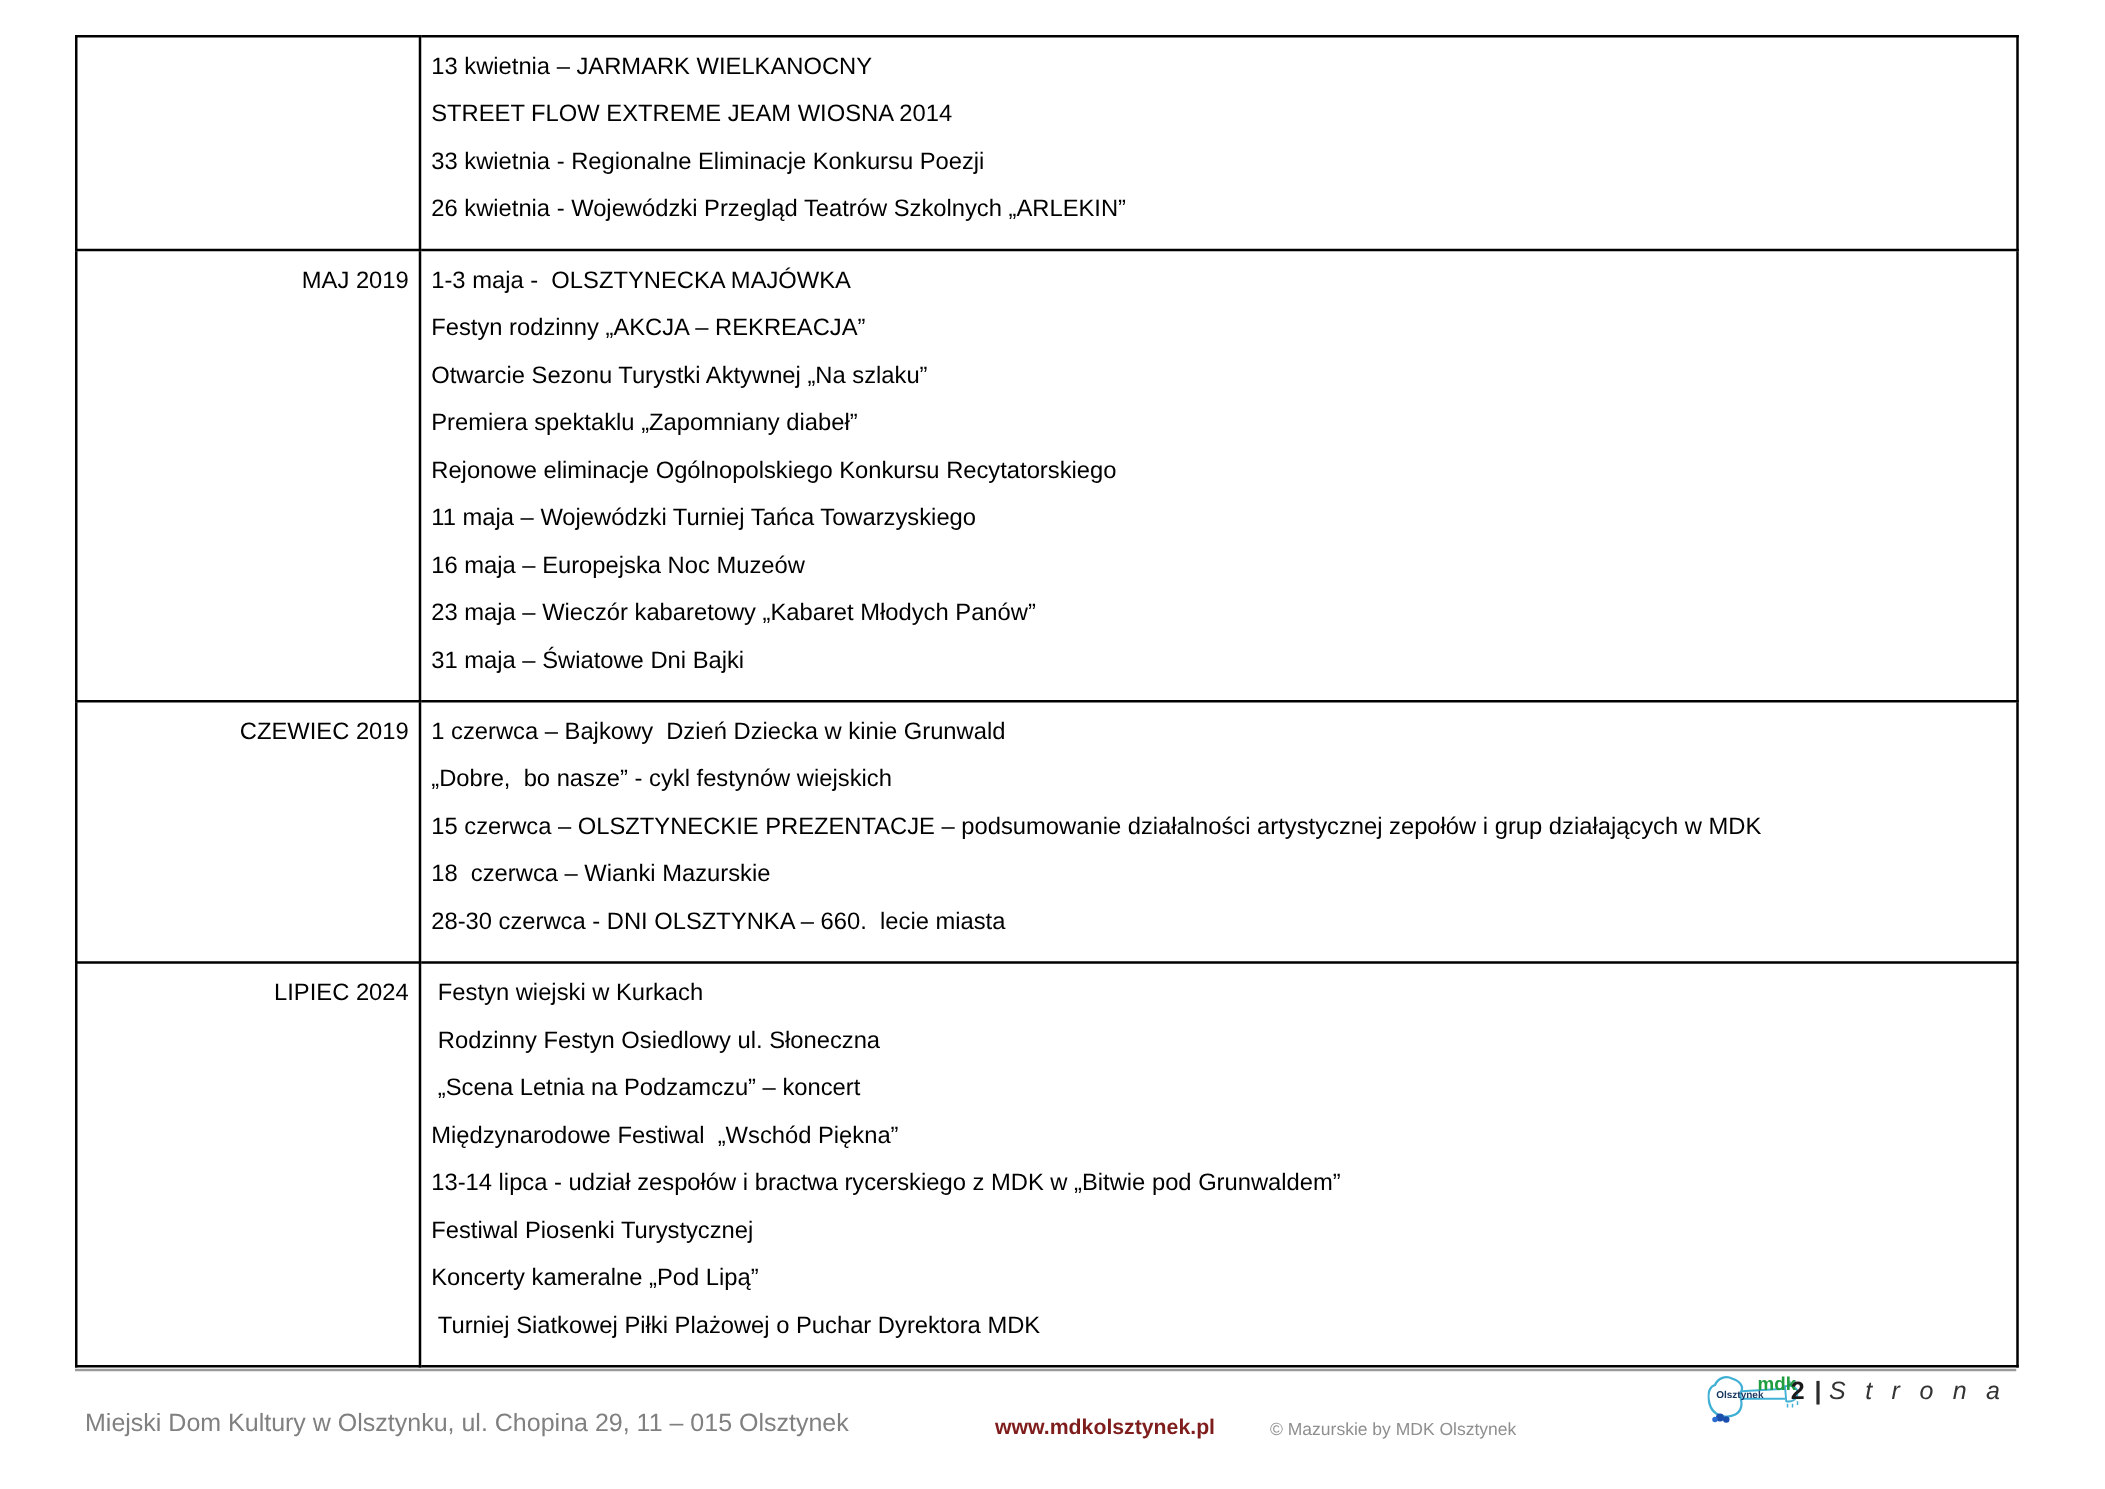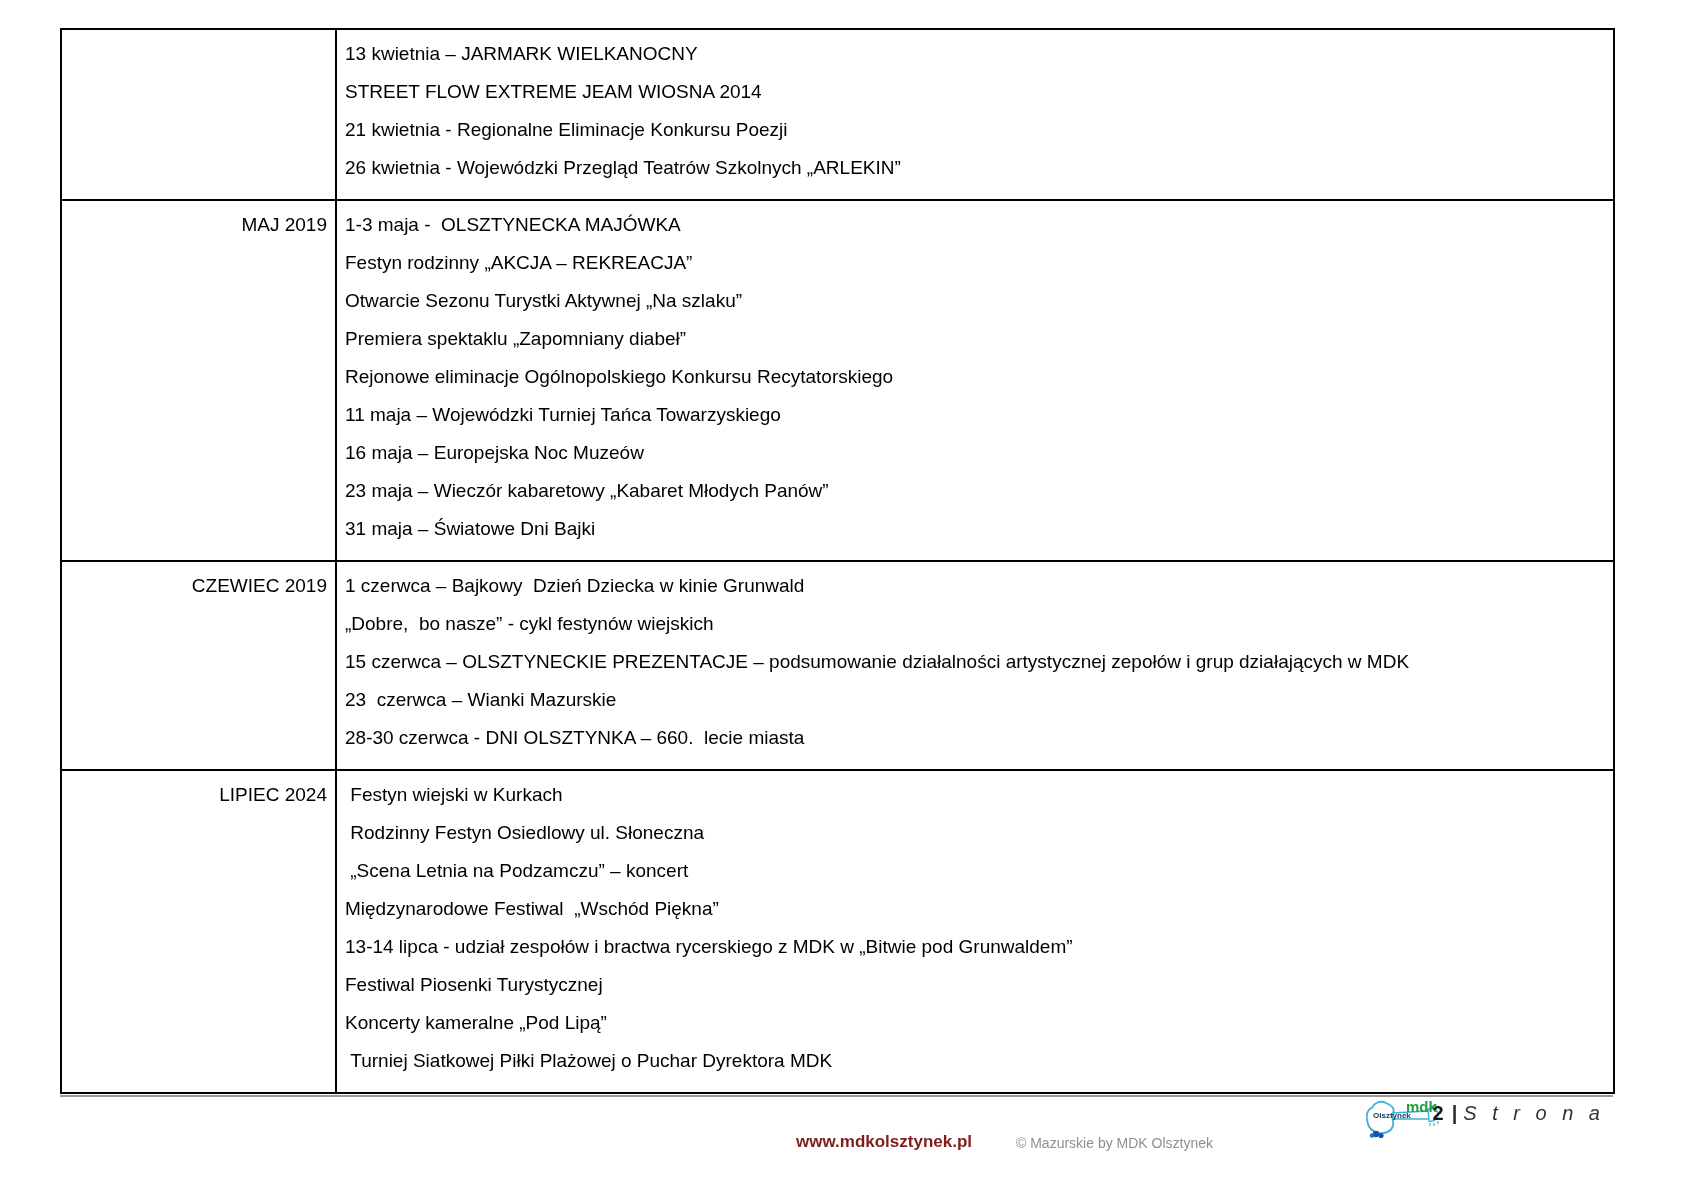--- a/index.html
+++ b/index.html
@@ -99,21 +99,21 @@
     </colgroup>
     <tbody>
 
     <tr>
         <td class="month-cell">
           <div class="month-label"></div>
         </td>
         <td class="events-cell">
             <p class="event-line">13 kwietnia – JARMARK WIELKANOCNY</p>
             <p class="event-line">STREET FLOW EXTREME JEAM WIOSNA 2014</p>
-            <p class="event-line">21 kwietnia - Regionalne Eliminacje Konkursu Poezji</p>
+            <p class="event-line">33 kwietnia - Regionalne Eliminacje Konkursu Poezji</p>
             <p class="event-line">26 kwietnia - Wojewódzki Przegląd Teatrów Szkolnych „ARLEKIN”</p>
           </td>
       </tr>
         <tr>
         <td class="month-cell">
           <div class="month-label">MAJ 2019</div>
         </td>
         <td class="events-cell">
             <p class="event-line">1-3 maja -  OLSZTYNECKA MAJÓWKA</p>
             <p class="event-line">Festyn rodzinny „AKCJA – REKREACJA”</p>
@@ -127,21 +127,21 @@
           </td>
       </tr>
         <tr>
         <td class="month-cell">
           <div class="month-label">CZEWIEC 2019</div>
         </td>
         <td class="events-cell">
             <p class="event-line">1 czerwca – Bajkowy  Dzień Dziecka w kinie Grunwald</p>
             <p class="event-line">„Dobre,  bo nasze” - cykl festynów wiejskich</p>
             <p class="event-line">15 czerwca – OLSZTYNECKIE PREZENTACJE – podsumowanie działalności artystycznej zepołów i grup działających w MDK</p>
-            <p class="event-line">23  czerwca – Wianki Mazurskie</p>
+            <p class="event-line">18  czerwca – Wianki Mazurskie</p>
             <p class="event-line">28-30 czerwca - DNI OLSZTYNKA – 660.  lecie miasta</p>
           </td>
       </tr>
         <tr>
         <td class="month-cell">
           <div class="month-label">LIPIEC 2024</div>
         </td>
         <td class="events-cell">
             <p class="event-line"> Festyn wiejski w Kurkach</p>
             <p class="event-line"> Rodzinny Festyn Osiedlowy ul. Słoneczna</p>
@@ -151,20 +151,21 @@
             <p class="event-line">Festiwal Piosenki Turystycznej</p>
             <p class="event-line">Koncerty kameralne „Pod Lipą”</p>
             <p class="event-line"> Turniej Siatkowej Piłki Plażowej o Puchar Dyrektora MDK</p>
           </td>
       </tr>
       </tbody>
   </table>
 
   <div class="footer-rule"></div>
 
+  <div class="footer-address">Miejski Dom Kultury w Olsztynku, ul. Chopina 29, 11 – 015 Olsztynek</div>
 
   <div class="footer-website">www.mdkolsztynek.pl</div>
 
   <div class="footer-copyright">© Mazurskie by MDK Olsztynek</div>
 
   <div class="logo-wrap">
     <svg width="84" height="42" viewBox="0 0 84 42" xmlns="http://www.w3.org/2000/svg">
 
       <path d="M20,4 C14,1 8,4 6,9 C2,10 0,15 1,21 C2,28 6,33 13,34 C20,35 26,32 27,26 C28,21 25,18 27,14 C29,10 26,6 20,4 Z" fill="none" stroke="#41b0d5" stroke-width="1.8"></path>
 

